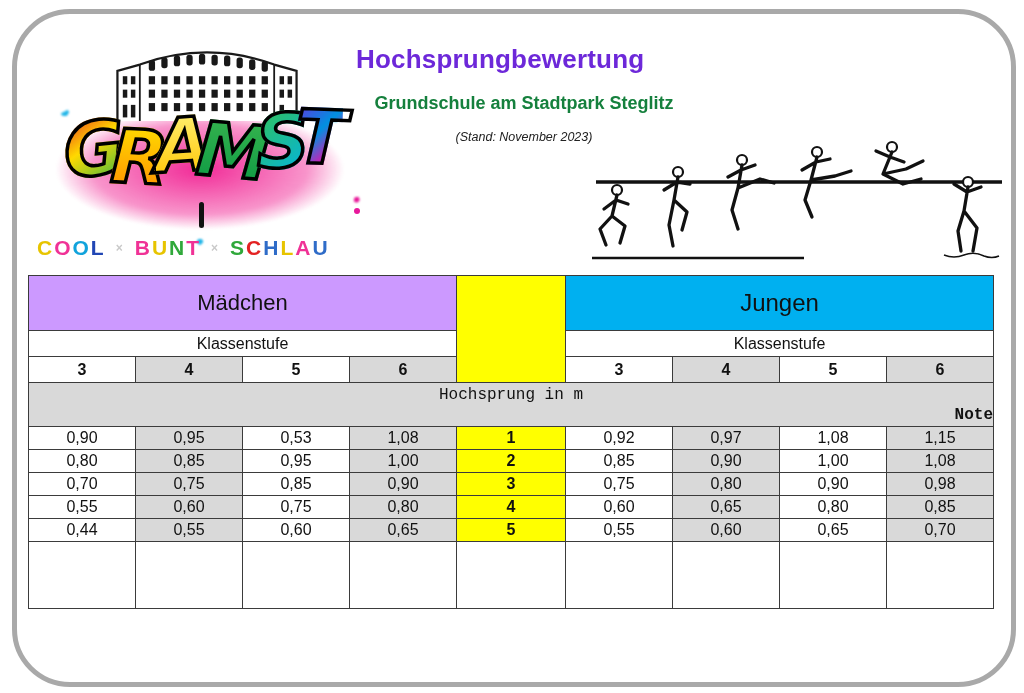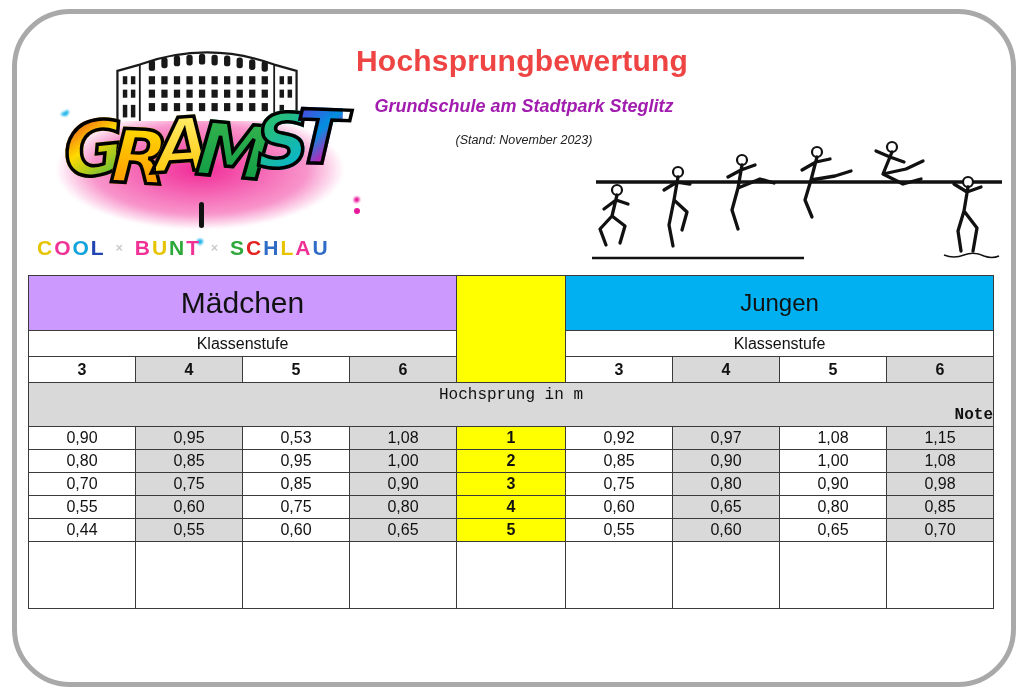--- a/index.html
+++ b/index.html
@@ -30,33 +30,33 @@
   .gl5{background-image:linear-gradient(135deg,#6a2ee0,#0090e0 45%,#ff00aa 80%,#22c7f0);transform:translateY(2px) rotate(2deg);}
   .drip{position:absolute;left:163px;top:182px;width:5px;height:26px;background:#111;border-radius:3px;}
   .dot{position:absolute;left:318px;top:188px;width:6px;height:6px;background:#e8189b;border-radius:50%;}
   .tagline{position:absolute;left:1px;top:216px;width:330px;font-weight:bold;font-size:21px;letter-spacing:2px;white-space:nowrap;}
   .tagline .sep{color:#c9c9c9;font-size:12px;margin:0 10px;vertical-align:3px;}
   .lc-y{color:#e7c400}.lc-p{color:#f03296}.lc-c{color:#11a3dc}.lc-b{color:#2146b4}
   .lc-g{color:#2fa83a}.lc-r{color:#e32222}.lc-bl{color:#2f6cc8}
 
   
   .titleblock{position:absolute;left:356px;top:44px;width:336px;text-align:left;}
-  .title{font-size:30px;font-weight:bold;color:#ef4444;letter-spacing:.2px;}
-  .subtitle{margin-top:18px;text-align:center;font-size:18px;font-weight:bold;color:#a21caf;font-style:italic;}
+  .title{font-size:26px;font-weight:bold;color:#6d28d9;letter-spacing:.2px;}
+  .subtitle{margin-top:18px;text-align:center;font-size:18px;font-weight:bold;color:#15803d;}
   .stand{margin-top:16px;text-align:center;font-size:12.5px;color:#222;font-style:italic;}
 
   
   .jump{position:absolute;left:592px;top:132px;width:412px;height:134px;}
 
   
   .eval-table{position:absolute;left:28px;top:275px;border-collapse:collapse;table-layout:fixed;}
   .eval-table td{border:1.5px solid #3b3b3b;text-align:center;vertical-align:middle;
     font-size:16px;padding:0;background:#fff;overflow:hidden;}
   .eval-table col.c-side{width:107px;} .eval-table col.c-mid{width:109px;}
-  td.hdr-m{background:var(--maedchen,#CC99FF);font-size:30px;height:54px;}
+  td.hdr-m{background:var(--maedchen,#CC99FF);font-size:22px;height:54px;}
   td.hdr-j{background:var(--jungen,#00B0F0);font-size:24px;height:54px;}
   td.ycell{background:var(--note_column,#FFFF00);}
   td.kls{height:25px;}
   td.grade{height:25px;font-weight:bold;}
   td.g{background:var(--shaded_column,#D9D9D9);}
   td.band{background:var(--shaded_column,#D9D9D9);height:43px;line-height:20px;font-family:Liberation Mono, monospace;}
   td.band b{display:block;text-align:right;}
   tr.data td{height:22px;}
   td.note{font-weight:bold;}
   tr.empty td{height:66px;}

